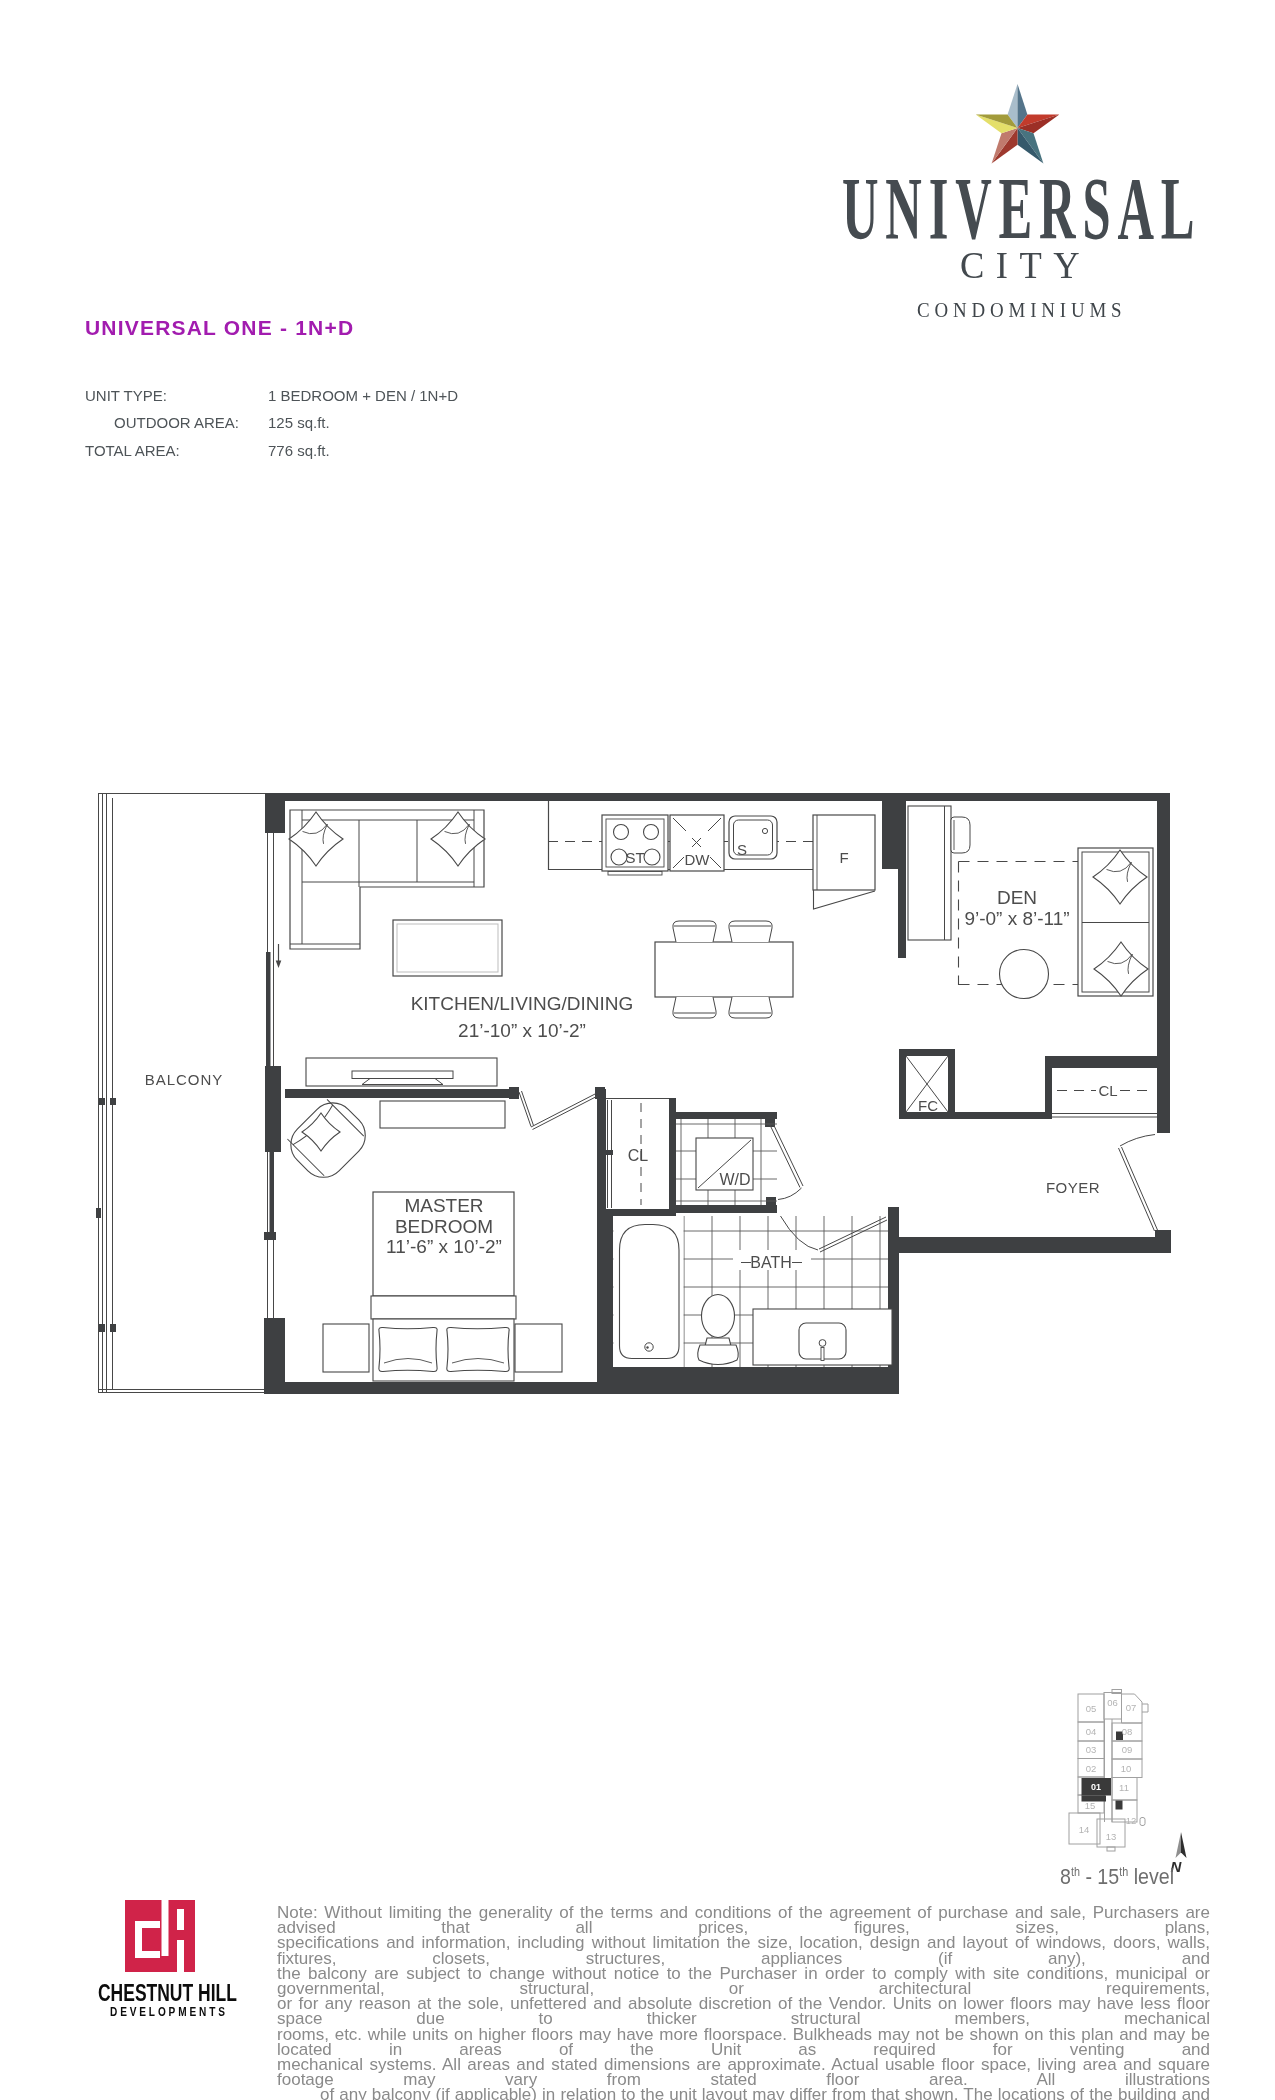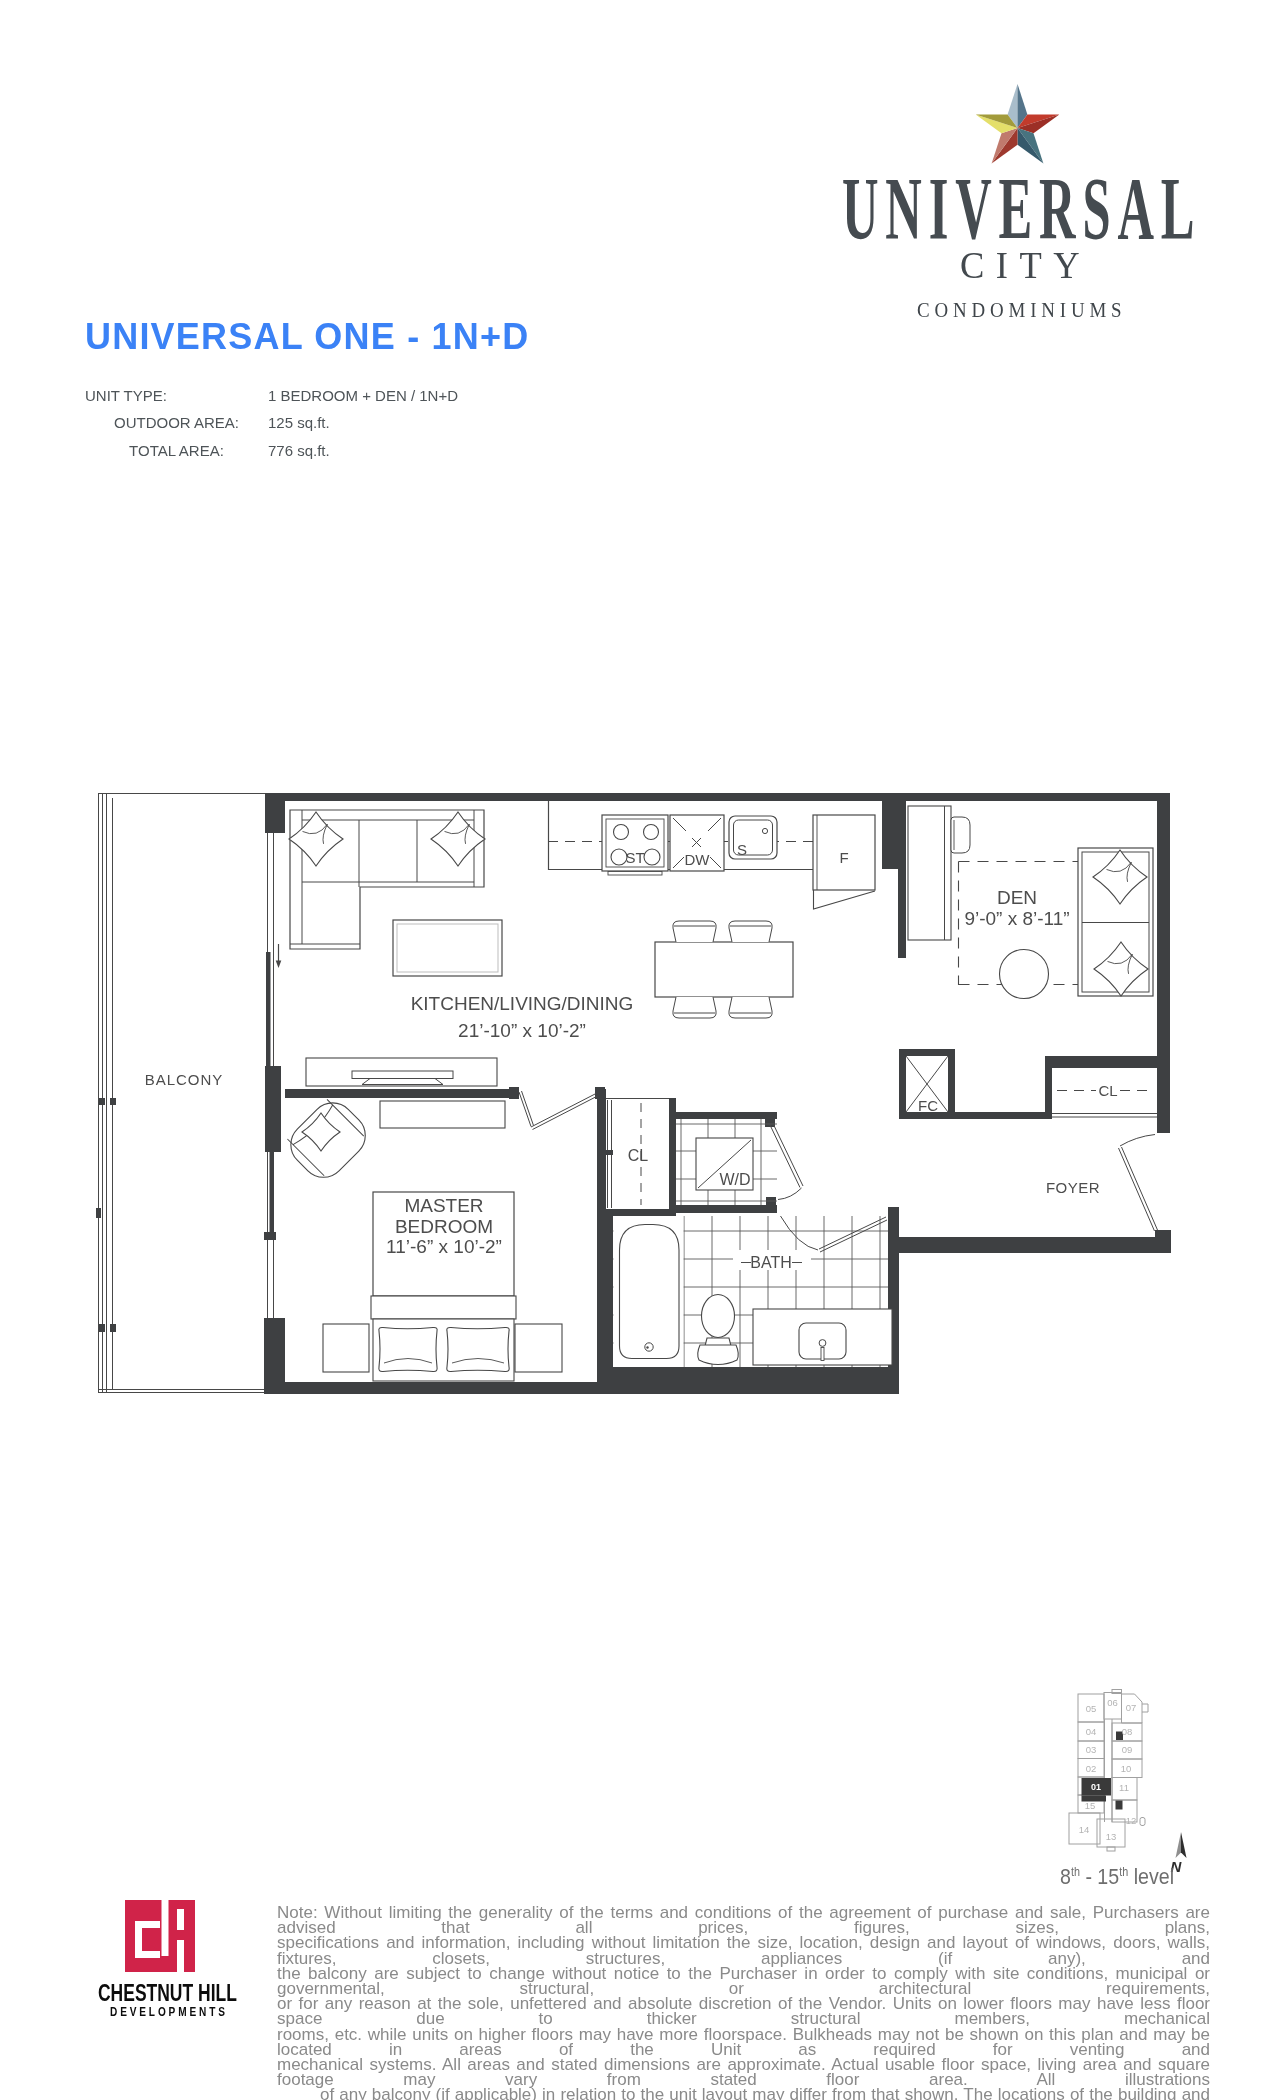--- a/index.html
+++ b/index.html
@@ -31,26 +31,26 @@
 </div>
 
 <div class="abs" style="left:960px;top:243px;">
   <div style="font-family:'Liberation Serif',serif;font-size:38px;color:#43494e;letter-spacing:12px;transform:scaleX(0.96);transform-origin:0 0;white-space:nowrap;">CITY</div>
 </div>
 
 <div class="abs" style="left:917px;top:298px;text-align:center;">
   <div style="font-family:'Liberation Serif',serif;font-size:21.5px;color:#3f454a;letter-spacing:5.5px;transform:scaleX(0.88);transform-origin:0 0;white-space:nowrap;">CONDOMINIUMS</div>
 </div>
 
-<div class="abs" style="left:85px;top:316px;font-weight:bold;font-size:36px;letter-spacing:1.2px;color:#3b82f6;white-space:nowrap;">UNIVERSAL ONE - 1N+D</div>
+<div class="abs" style="left:85px;top:316px;font-weight:bold;font-size:21px;letter-spacing:1.2px;color:#a21caf;white-space:nowrap;">UNIVERSAL ONE - 1N+D</div>
 
 <div class="abs" style="left:85px;top:382px;font-size:15px;color:#4e5458;line-height:27.3px;width:560px;">
   <div><span style="display:inline-block;width:183px;">UNIT TYPE:</span><span>1 BEDROOM + DEN / 1N+D</span></div>
   <div><span style="display:inline-block;width:183px;text-align:center;">OUTDOOR AREA:</span><span>125 sq.ft.</span></div>
-  <div><span style="display:inline-block;width:183px;text-align:center;">TOTAL AREA:</span><span>776 sq.ft.</span></div>
+  <div><span style="display:inline-block;width:183px;">TOTAL AREA:</span><span>776 sq.ft.</span></div>
 </div>
 
 <svg class="abs" style="left:85px;top:780px" width="1150" height="670" viewBox="85 780 1150 670">
 
 <rect x="265" y="793" width="905" height="8" fill="#3e4042"></rect>
 
 <rect x="1157" y="801" width="13" height="332" fill="#3e4042"></rect>
 
 <rect x="265" y="801" width="20" height="32" fill="#3e4042"></rect>
 

